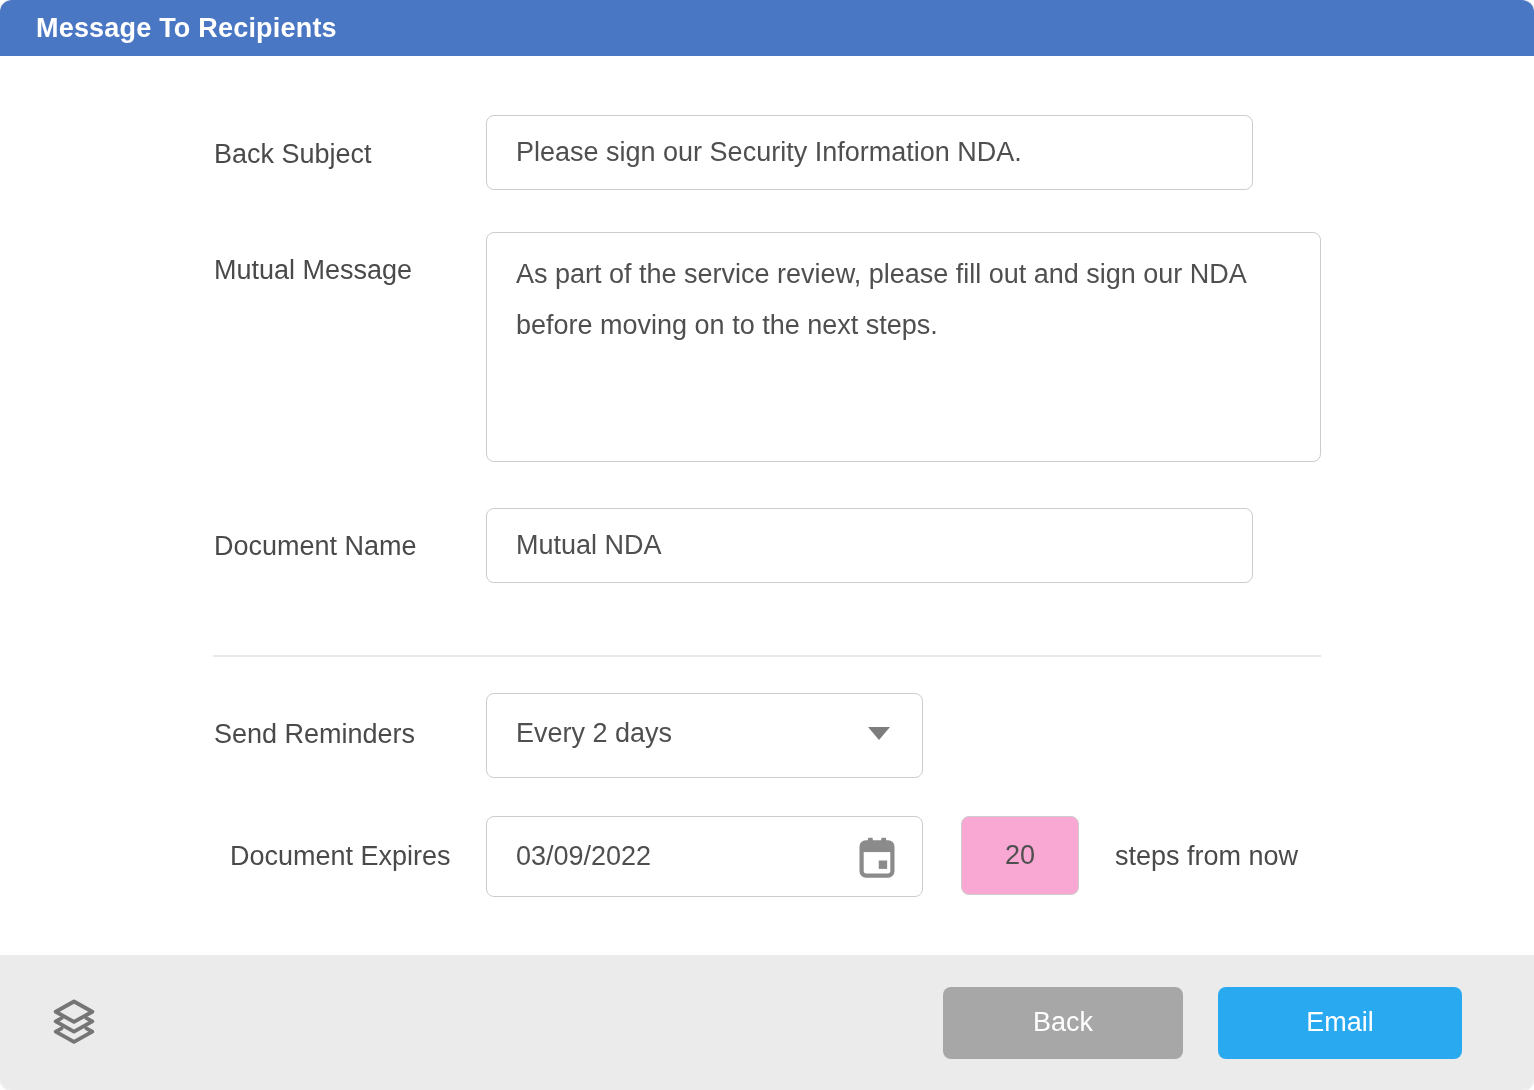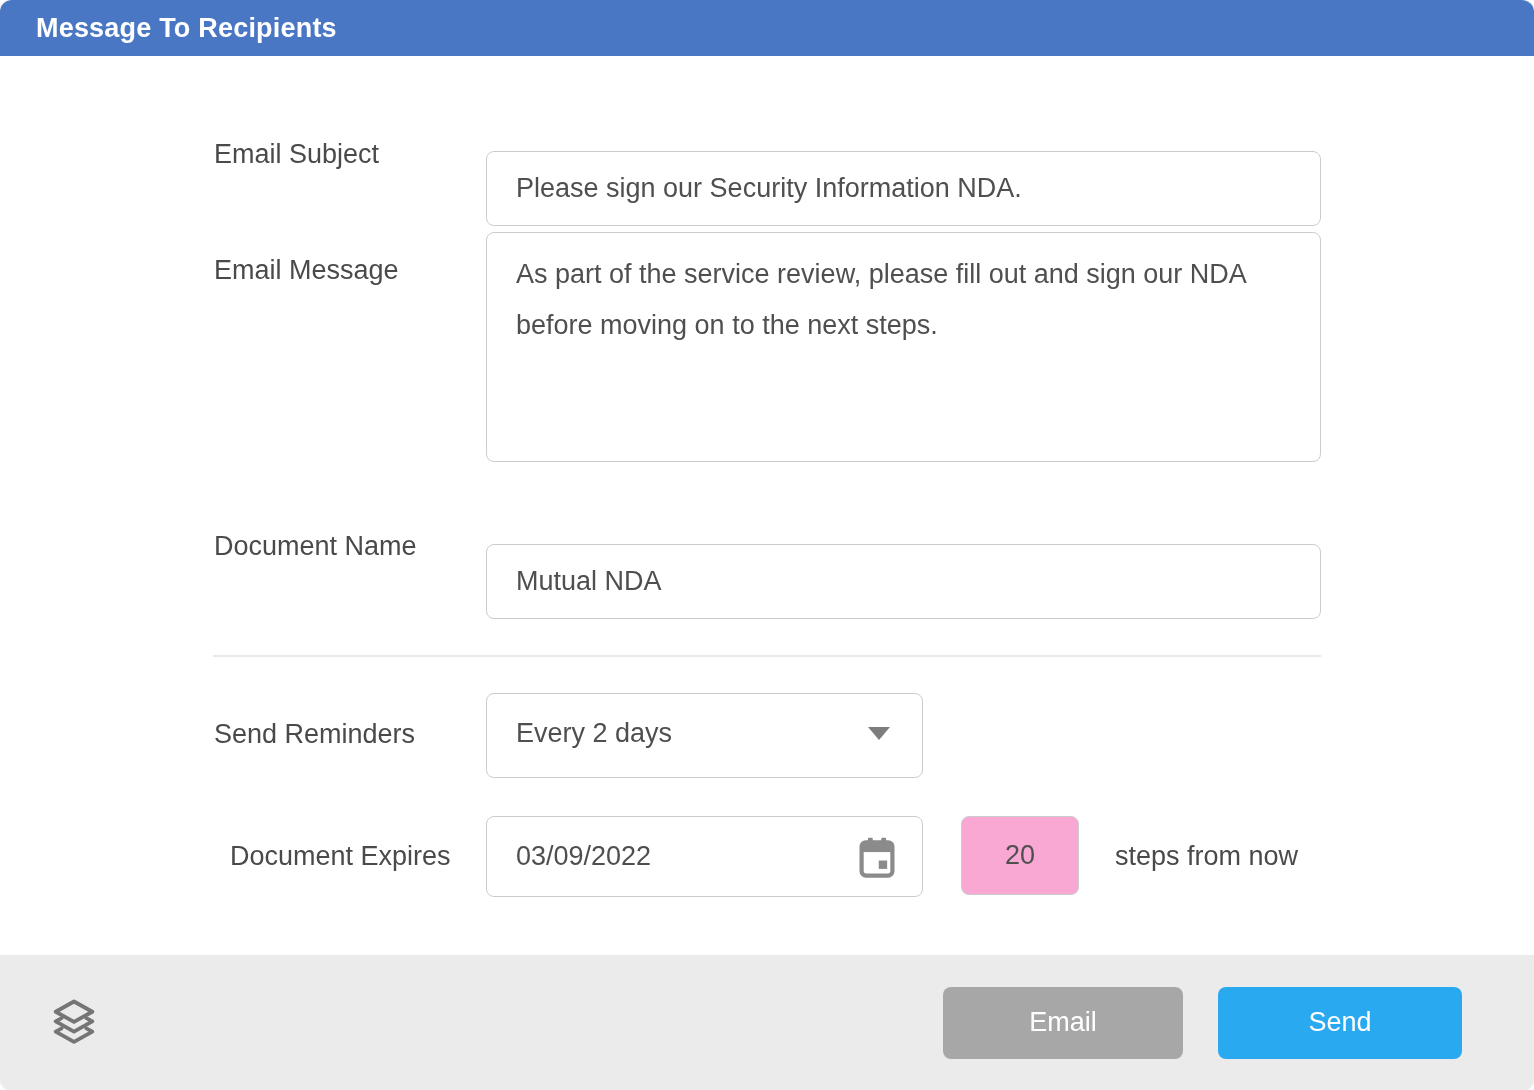--- a/index.html
+++ b/index.html
@@ -27,26 +27,25 @@
   .header-title {
     color: #ffffff; font-size: 27px; font-weight: 700; letter-spacing: 0.2px;
   }
   
   .body { position: absolute; top: 76px; left: 0; right: 0; bottom: 135px; background: #ffffff; }
   .field-label {
     position: absolute; left: 214px;
     font-size: 27px; color: #4a4a4a; line-height: 32px; white-space: nowrap;
   }
   .text-input {
-    position: absolute; left: 486px; width: 835px; height: 75px;
+    position: absolute; left: 486px; width: 767px; height: 75px;
     border: 1px solid #cccccc; border-radius: 8px; background: #ffffff;
     font-family: "Liberation Sans", sans-serif;
     font-size: 27px; color: #4f4f4f; padding: 0 25px 0 29px;
     outline: none;
-    margin-top: 36px;
   }
   .textarea-input {
     position: absolute; left: 486px; top: 156px; width: 835px; height: 230px;
     border: 1px solid #cccccc; border-radius: 8px; background: #ffffff;
     font-family: "Liberation Sans", sans-serif;
     font-size: 27px; color: #4f4f4f; line-height: 51px;
     padding: 16px 62px 16px 29px;
     resize: none; outline: none;
   }
   .divider {
@@ -110,24 +109,24 @@
 <body>
 
 <div class="card">
 
   <div class="header">
     <div class="header-title">Message To Recipients</div>
   </div>
 
   <div class="body">
 
-    <div class="field-label" style="top:62px;">Email Subject</div>
+    <div class="field-label" style="top:62px;">Back Subject</div>
     <input class="text-input" style="top: 39px;" type="text" value="Please sign our Security Information NDA.">
 
-    <div class="field-label" style="top:178px;">Email Message</div>
+    <div class="field-label" style="top:178px;">Mutual Message</div>
     <textarea class="textarea-input" style="">As part of the service review, please fill out and sign our NDA before moving on to the next steps.</textarea>
 
     <div class="field-label" style="top:454px;">Document Name</div>
     <input class="text-input" style="top: 432px;" type="text" value="Mutual NDA">
 
     <div class="divider"></div>
 
     <div class="field-label" style="top:642px;">Send Reminders</div>
     <div class="select-box">
       <span>Every 2 days</span>
@@ -154,17 +153,17 @@
 
   <div class="footer">
     <span class="stack-icon-wrap">
       <svg width="52" height="56" viewBox="0 0 48 52" fill="none" stroke="#757575" stroke-width="3.6" stroke-linejoin="round" stroke-linecap="round" aria-hidden="true">
         <path d="M24 6 L41 15.5 L24 25 L7 15.5 Z"></path>
         <path d="M12.5 21.5 L7 24.5 L24 34 L41 24.5 L35.5 21.5"></path>
         <path d="M12.5 31 L7 34 L24 43.5 L41 34 L35.5 31"></path>
       </svg>
     </span>
     <div class="footer-spacer"></div>
-    <button class="btn btn-back">Email</button>
-    <button class="btn btn-send">Send</button>
+    <button class="btn btn-back">Back</button>
+    <button class="btn btn-send">Email</button>
   </div>
 
 </div>
 
 </body></html>

